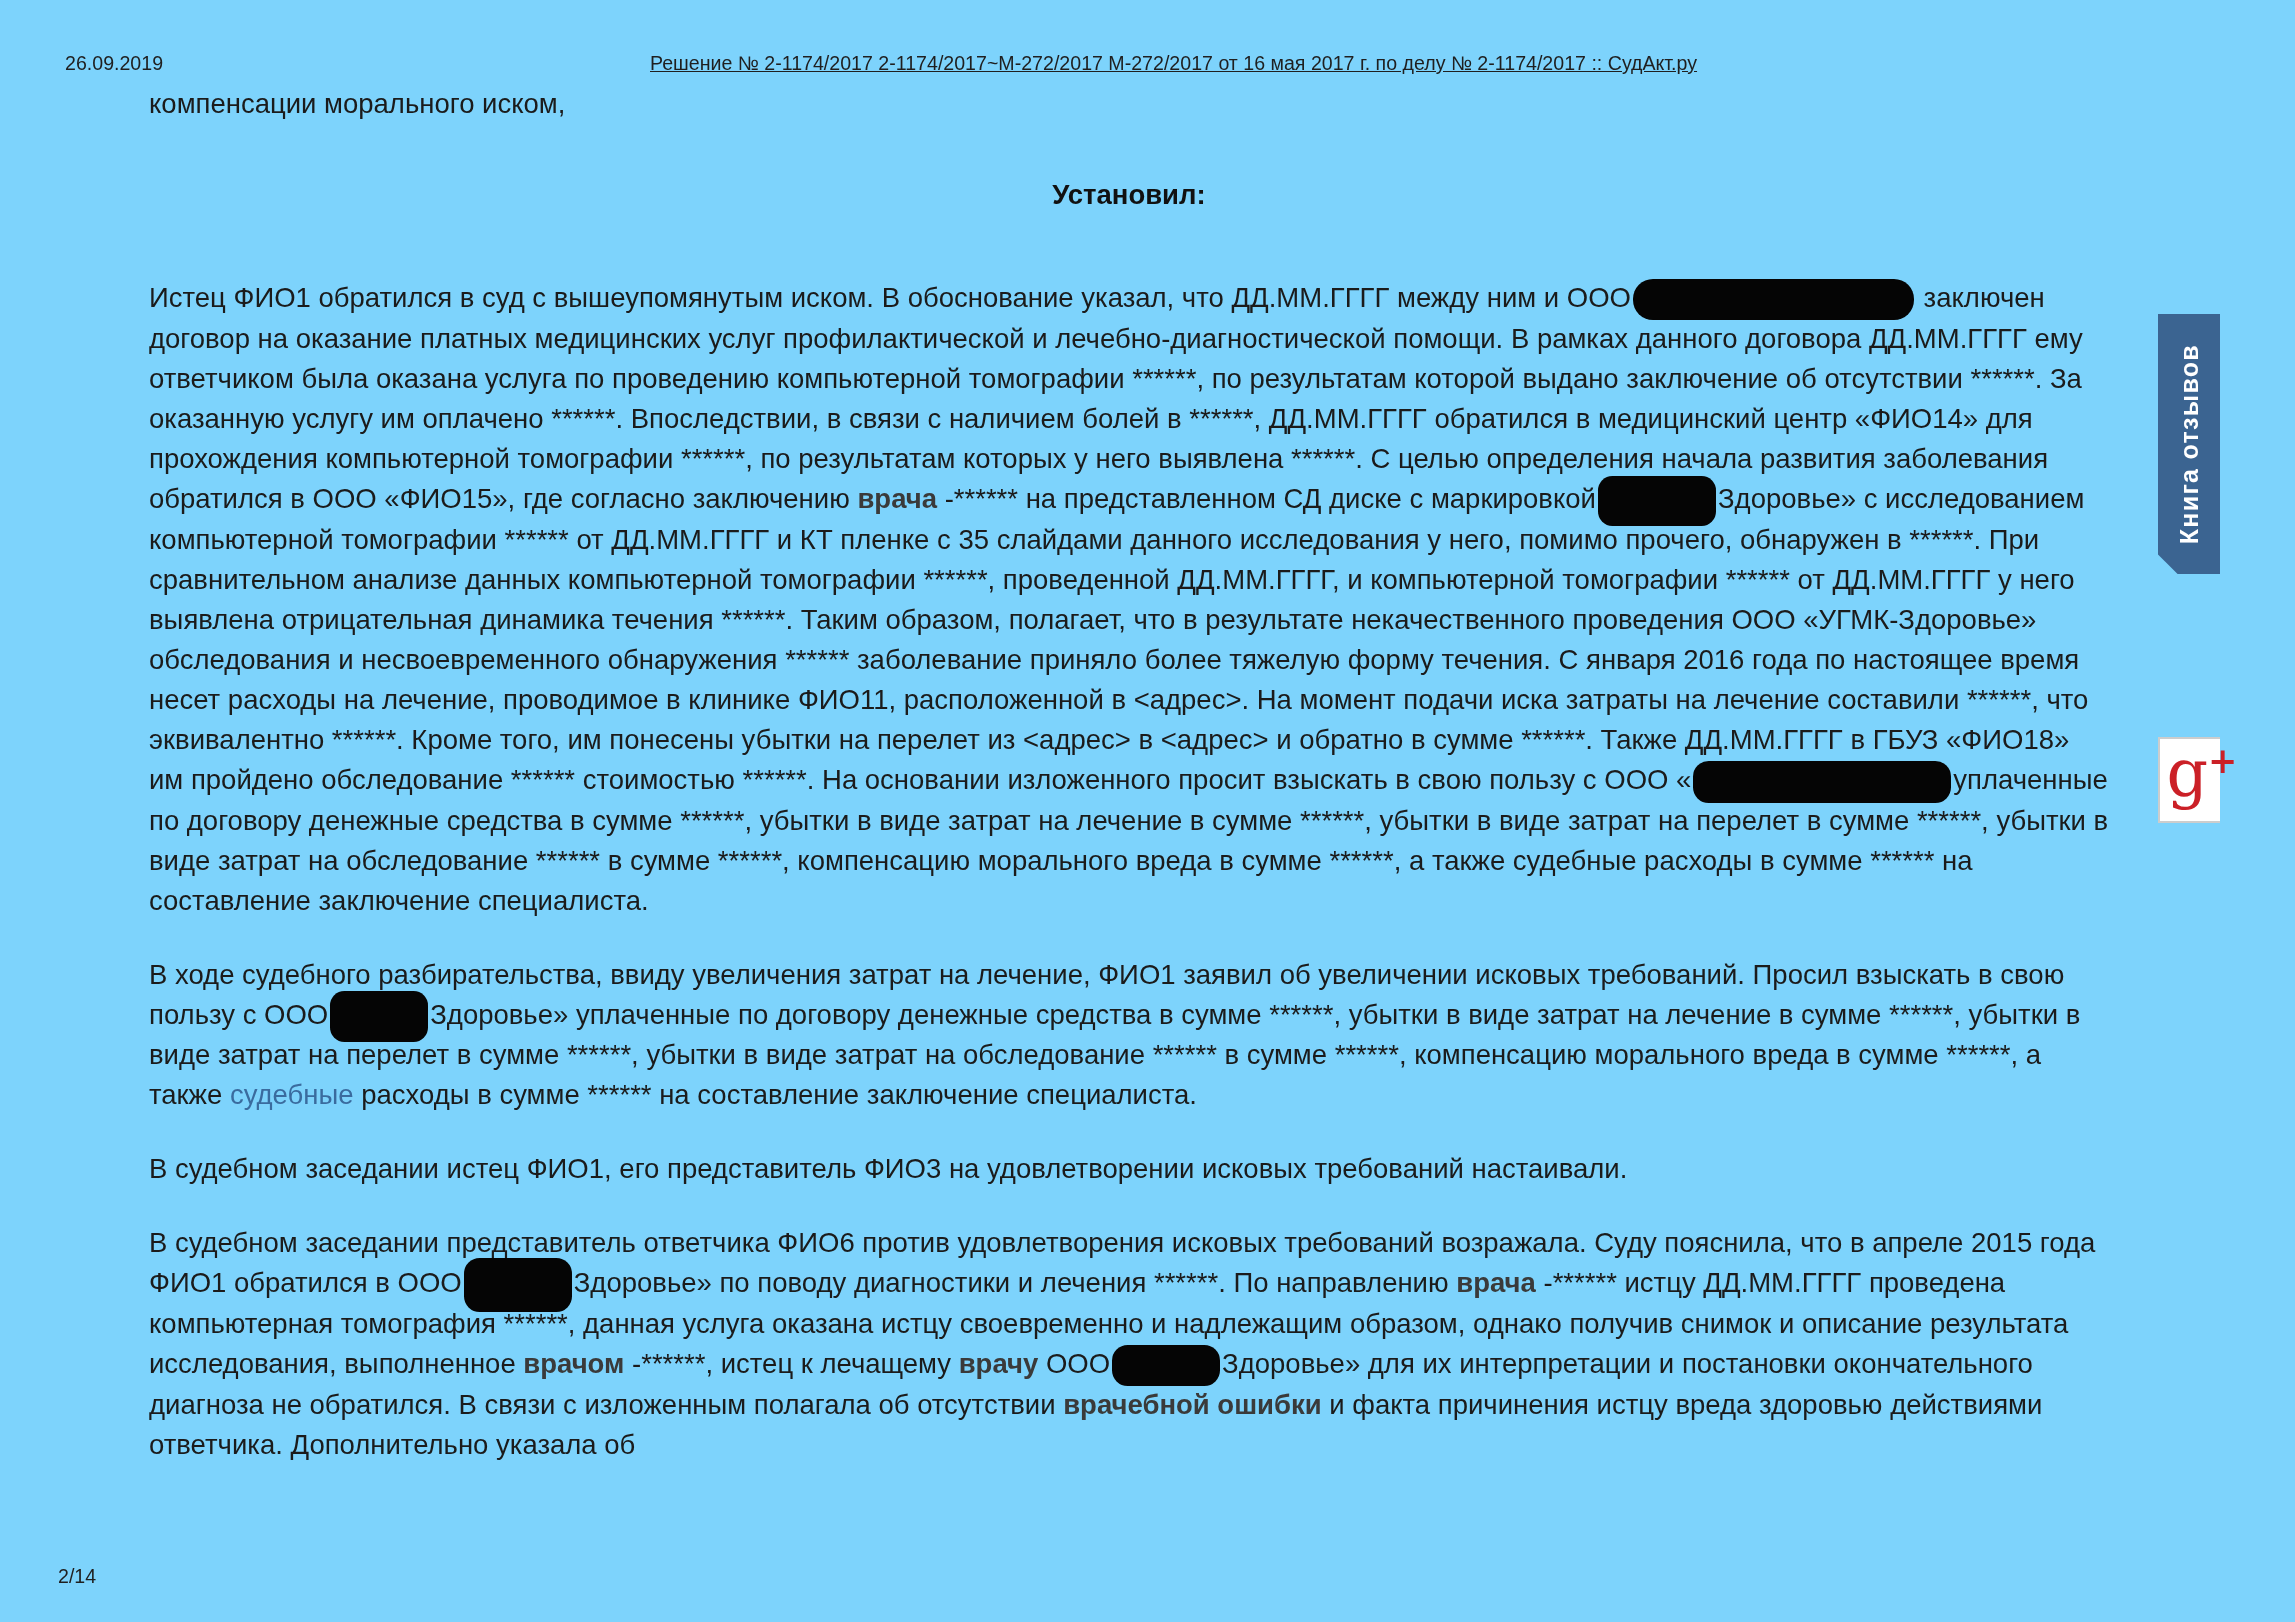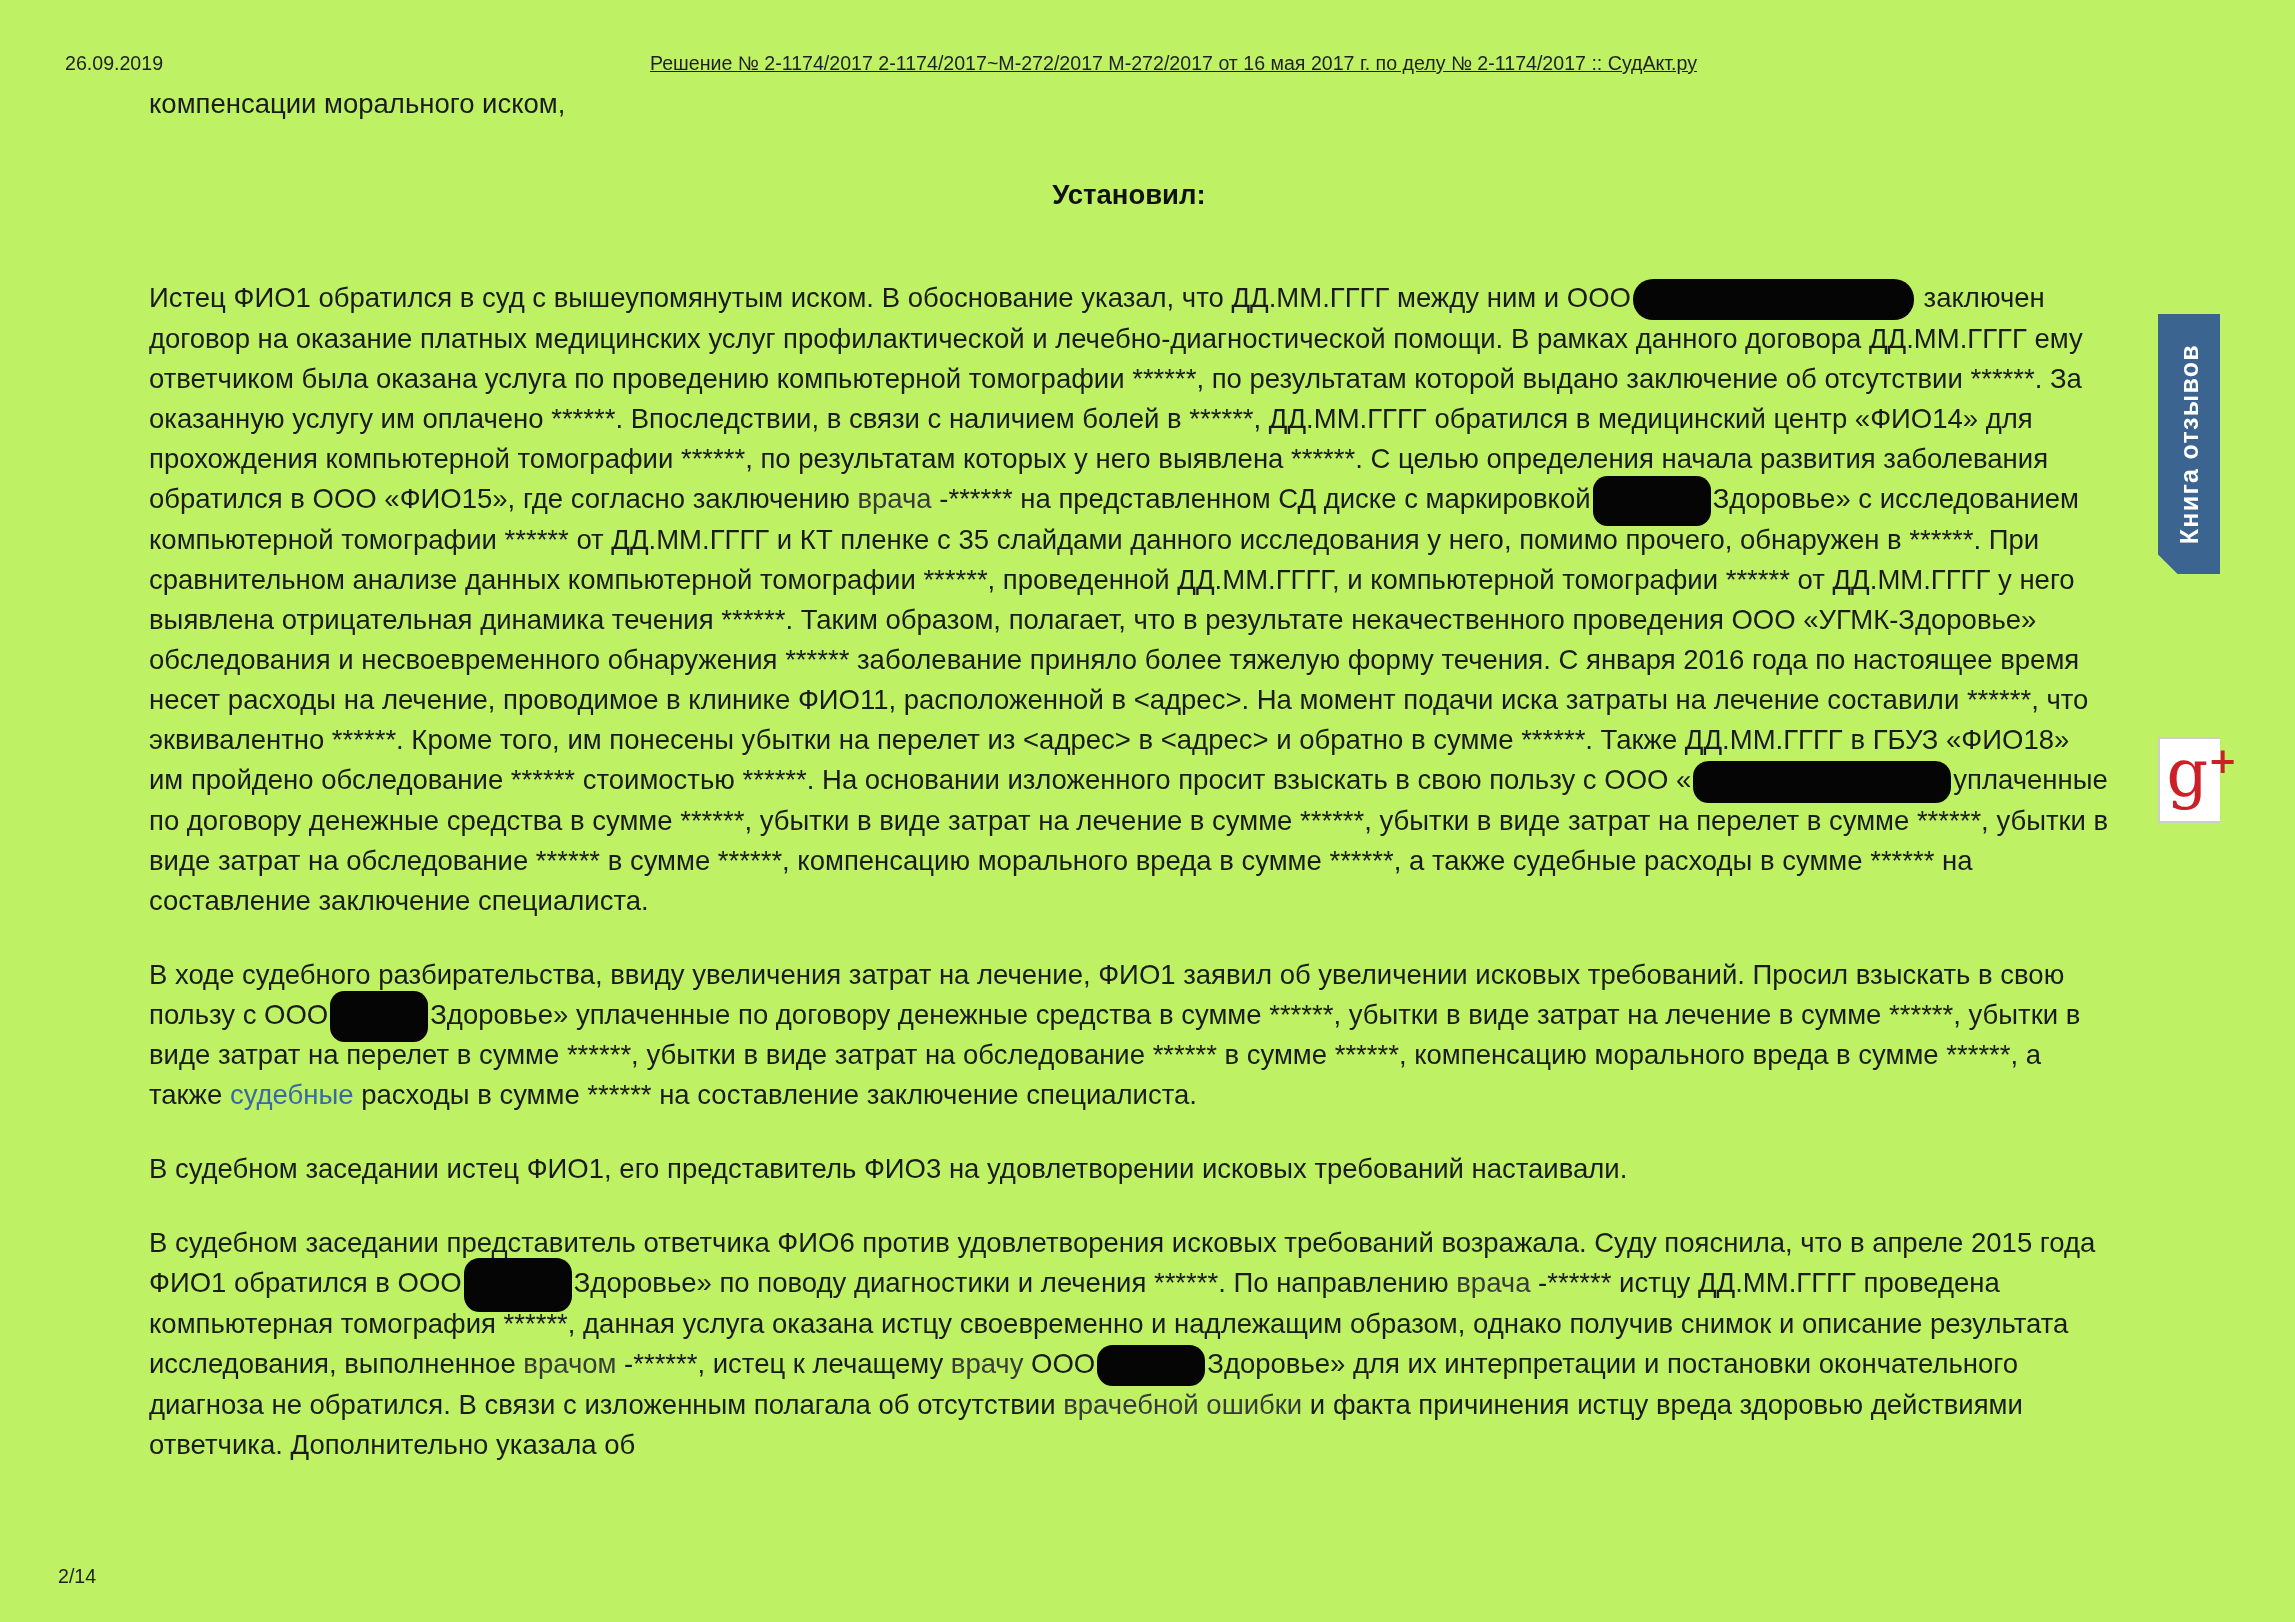--- a/index.html
+++ b/index.html
@@ -1,29 +1,29 @@
 <!DOCTYPE html>
 <html style="--link: #3a6b9e; --banner: #3b6491; --banner-text: #ffffff; --gplus: #cb2027;font-size:10.5px"><head>
 <meta charset="utf-8">
 <style>
   html,body{margin:0;padding:0;}
   .page{
-    position:relative;width:2295px;height:1622px;background:#bef264;
+    position:relative;width:2295px;height:1622px;background:#7dd3fc;
     font-family:"Liberation Sans",sans-serif;color:#1b1b1b;overflow:hidden;
   }
   
   .print-header span{position:absolute;top:52px;font-size:19.6px;color:#1f1f1f;white-space:nowrap;}
   .hdr-date{left:65px;}
   .hdr-title{left:650px;text-decoration:underline;}
   
   .doc{position:absolute;left:149px;top:84px;width:1960px;font-size:27.5px;line-height:40px;text-align:left;}
   .intro{margin:0;}
   .heading{font-size:27.5px;font-weight:bold;text-align:center;margin:51px 0 63px 0;color:#111;}
   .para{margin:0 0 34px 0;}
-  .hl{font-weight:normal;color:#3a3a3a;}
+  .hl{font-weight:bold;color:#3a3a3a;}
   .doclink{color:var(--link,#3a6b9e);text-decoration:none;cursor:pointer;}
   .redact{display:inline-block;background:#050505;vertical-align:middle;}
   
   .ribbon{
     position:absolute;left:2158px;top:314px;width:62px;height:260px;
     background:var(--banner,#3b6491);
     clip-path:polygon(0 0,100% 0,100% 100%,19.6px 100%,0 calc(100% - 19.6px));
     display:flex;align-items:center;justify-content:center;
   }
   .ribbon-label{

